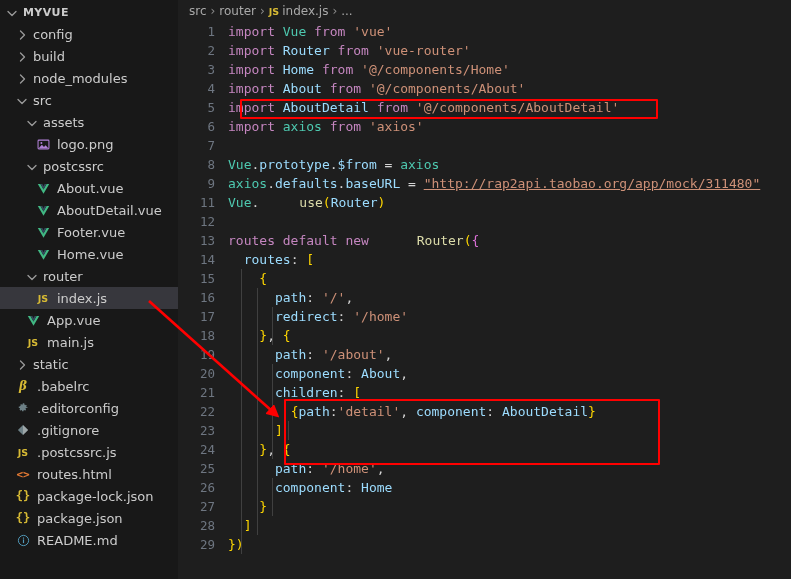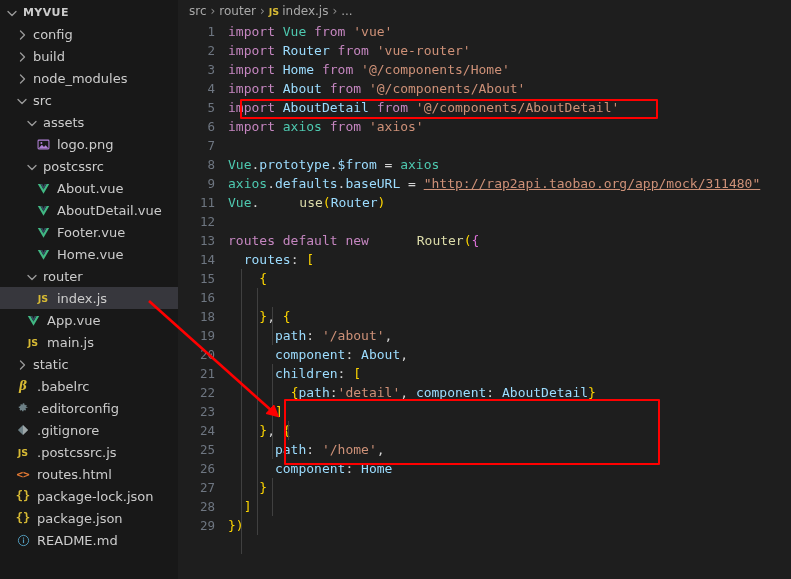--- a/index.html
+++ b/index.html
@@ -388,21 +388,22 @@
         <div class="cline"><span class="gutter">5</span><span class="ctext"><span class="t-kw">import</span><span class="t-op"> </span><span class="t-var">AboutDetail</span><span class="t-op"> </span><span class="t-kw">from</span><span class="t-op"> </span><span class="t-str">'@/components/AboutDetail'</span></span></div>
         <div class="cline"><span class="gutter">6</span><span class="ctext"><span class="t-kw">import</span><span class="t-op"> </span><span class="t-cls">axios</span><span class="t-op"> </span><span class="t-kw">from</span><span class="t-op"> </span><span class="t-str">'axios'</span></span></div>
         <div class="cline"><span class="gutter">7</span><span class="ctext"></span></div>
         <div class="cline"><span class="gutter">8</span><span class="ctext"><span class="t-cls">Vue</span><span class="t-op">.</span><span class="t-var">prototype</span><span class="t-op">.</span><span class="t-var">$from</span><span class="t-op"> </span><span class="t-op">=</span><span class="t-op"> </span><span class="t-cls">axios</span></span></div>
         <div class="cline"><span class="gutter">9</span><span class="ctext"><span class="t-cls">axios</span><span class="t-op">.</span><span class="t-var">defaults</span><span class="t-op">.</span><span class="t-var">baseURL</span><span class="t-op"> </span><span class="t-op">=</span><span class="t-op"> </span><span class="t-link">"http://rap2api.taobao.org/app/mock/311480"</span></span></div>
         <div class="cline"><span class="gutter">11</span><span class="ctext"><span class="t-cls">Vue</span><span class="t-op">.</span><span class="t-fn">use</span><span class="t-br1">(</span><span class="t-var">Router</span><span class="t-br1">)</span></span></div>
         <div class="cline"><span class="gutter">12</span><span class="ctext"></span></div>
         <div class="cline"><span class="gutter">13</span><span class="ctext"><span class="t-kw">routes</span><span class="t-op"> </span><span class="t-kw">default</span><span class="t-op"> </span><span class="t-kw">new</span><span class="t-op"> </span><span class="t-fn">Router</span><span class="t-br1">(</span><span class="t-br2">{</span></span></div>
         <div class="cline"><span class="gutter">14</span><span class="ctext"><span class="t-op"> </span><span class="t-op"> </span><span class="t-var">routes</span><span class="t-op">:</span><span class="t-op"> </span><span class="t-br1">[</span></span></div>
         <div class="cline"><span class="gutter">15</span><span class="ctext"><span class="t-op"> </span><span class="t-op"> </span><span class="t-op"> </span><span class="t-op"> </span><span class="t-br1">{</span></span></div>
-        <div class="cline"><span class="gutter">16</span></div>
+        <div class="cline"><span class="gutter">16</span><span class="ctext"><span class="t-op"> </span><span class="t-op"> </span><span class="t-op"> </span><span class="t-op"> </span><span class="t-op"> </span><span class="t-op"> </span><span class="t-var">path</span><span class="t-op">:</span><span class="t-op"> </span><span class="t-str">'/'</span><span class="t-op">,</span></span></div>
+        <div class="cline"><span class="gutter">17</span><span class="ctext"><span class="t-op"> </span><span class="t-op"> </span><span class="t-op"> </span><span class="t-op"> </span><span class="t-op"> </span><span class="t-op"> </span><span class="t-var">redirect</span><span class="t-op">:</span><span class="t-op"> </span><span class="t-str">'/home'</span></span></div>
         <div class="cline"><span class="gutter">18</span><span class="ctext"><span class="t-op"> </span><span class="t-op"> </span><span class="t-op"> </span><span class="t-op"> </span><span class="t-br1">}</span><span class="t-op">,</span><span class="t-op"> </span><span class="t-br1">{</span></span></div>
         <div class="cline"><span class="gutter">19</span><span class="ctext"><span class="t-op"> </span><span class="t-op"> </span><span class="t-op"> </span><span class="t-op"> </span><span class="t-op"> </span><span class="t-op"> </span><span class="t-var">path</span><span class="t-op">:</span><span class="t-op"> </span><span class="t-str">'/about'</span><span class="t-op">,</span></span></div>
         <div class="cline"><span class="gutter">20</span><span class="ctext"><span class="t-op"> </span><span class="t-op"> </span><span class="t-op"> </span><span class="t-op"> </span><span class="t-op"> </span><span class="t-op"> </span><span class="t-var">component</span><span class="t-op">:</span><span class="t-op"> </span><span class="t-var">About</span><span class="t-op">,</span></span></div>
         <div class="cline"><span class="gutter">21</span><span class="ctext"><span class="t-op"> </span><span class="t-op"> </span><span class="t-op"> </span><span class="t-op"> </span><span class="t-op"> </span><span class="t-op"> </span><span class="t-var">children</span><span class="t-op">:</span><span class="t-op"> </span><span class="t-br1">[</span></span></div>
         <div class="cline"><span class="gutter">22</span><span class="ctext"><span class="t-op"> </span><span class="t-op"> </span><span class="t-op"> </span><span class="t-op"> </span><span class="t-op"> </span><span class="t-op"> </span><span class="t-op"> </span><span class="t-op"> </span><span class="t-br1">{</span><span class="t-var">path</span><span class="t-op">:</span><span class="t-str">'detail'</span><span class="t-op">,</span><span class="t-op"> </span><span class="t-var">component</span><span class="t-op">:</span><span class="t-op"> </span><span class="t-var">AboutDetail</span><span class="t-br1">}</span></span></div>
         <div class="cline"><span class="gutter">23</span><span class="ctext"><span class="t-op"> </span><span class="t-op"> </span><span class="t-op"> </span><span class="t-op"> </span><span class="t-op"> </span><span class="t-op"> </span><span class="t-br1">]</span></span></div>
         <div class="cline"><span class="gutter">24</span><span class="ctext"><span class="t-op"> </span><span class="t-op"> </span><span class="t-op"> </span><span class="t-op"> </span><span class="t-br1">}</span><span class="t-op">,</span><span class="t-op"> </span><span class="t-br1">{</span></span></div>
         <div class="cline"><span class="gutter">25</span><span class="ctext"><span class="t-op"> </span><span class="t-op"> </span><span class="t-op"> </span><span class="t-op"> </span><span class="t-op"> </span><span class="t-op"> </span><span class="t-var">path</span><span class="t-op">:</span><span class="t-op"> </span><span class="t-str">'/home'</span><span class="t-op">,</span></span></div>
         <div class="cline"><span class="gutter">26</span><span class="ctext"><span class="t-op"> </span><span class="t-op"> </span><span class="t-op"> </span><span class="t-op"> </span><span class="t-op"> </span><span class="t-op"> </span><span class="t-var">component</span><span class="t-op">:</span><span class="t-op"> </span><span class="t-var">Home</span></span></div>
         <div class="cline"><span class="gutter">27</span><span class="ctext"><span class="t-op"> </span><span class="t-op"> </span><span class="t-op"> </span><span class="t-op"> </span><span class="t-br1">}</span></span></div>

